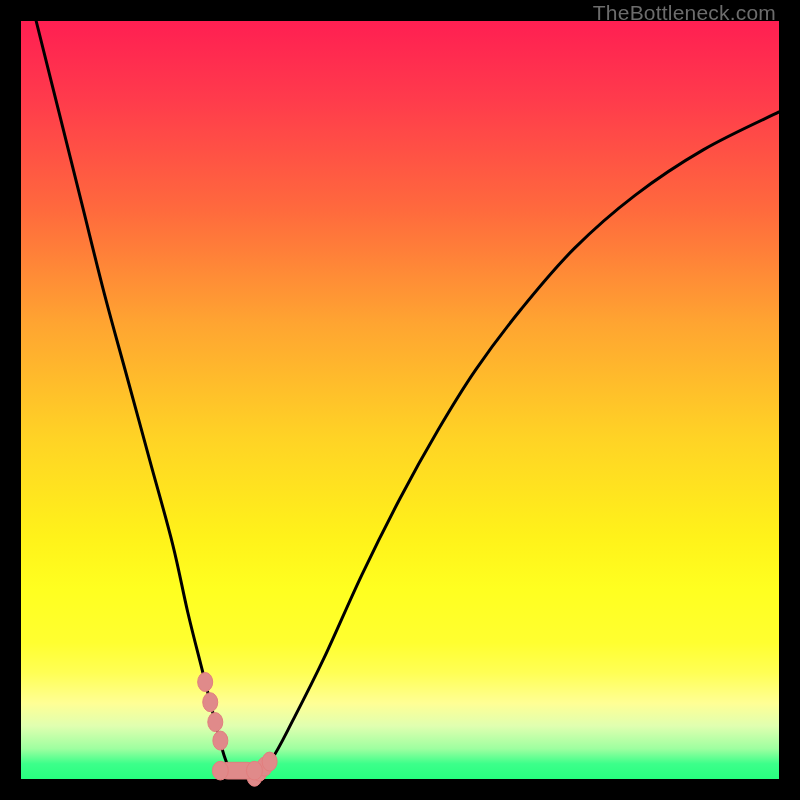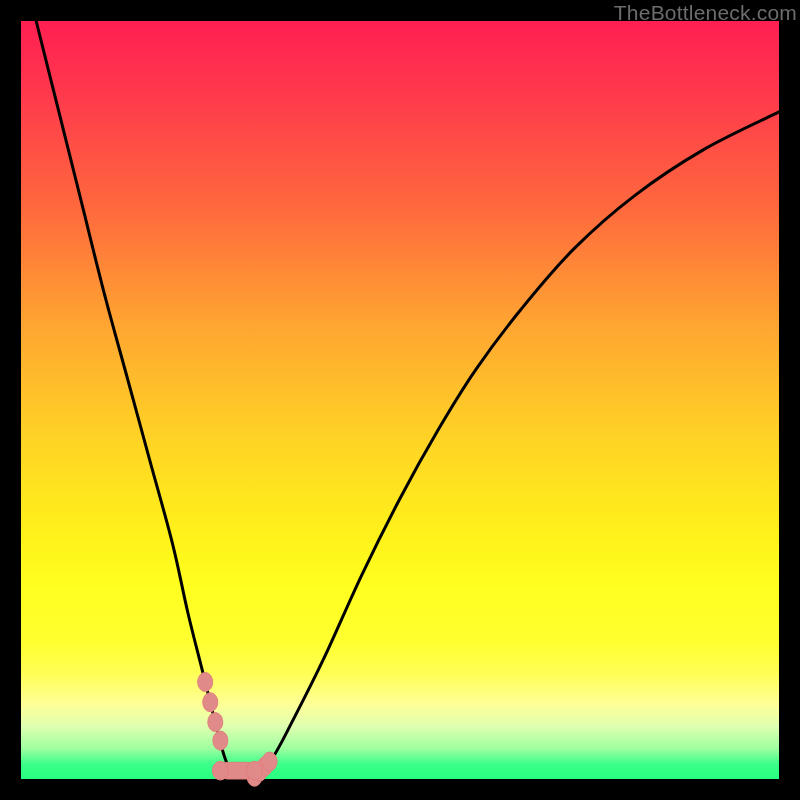--- a/index.html
+++ b/index.html
@@ -30,21 +30,21 @@
       #ffff95 90%,
       #e0ffb0 93%,
       #9effa0 96%,
       #3cff8a 98%,
       #27ff7f 100%
     );
   }
   .watermark {
     position: absolute;
     top: 1px;
-    right: 3px;
+    right: 24px;
     color: #6c6c6c;
     font-size: 21px;
     font-weight: 400;
     letter-spacing: 0.2px;
     user-select: none;
   }
   svg.overlay {
     position: absolute;
     left: 0;
     top: 0;

